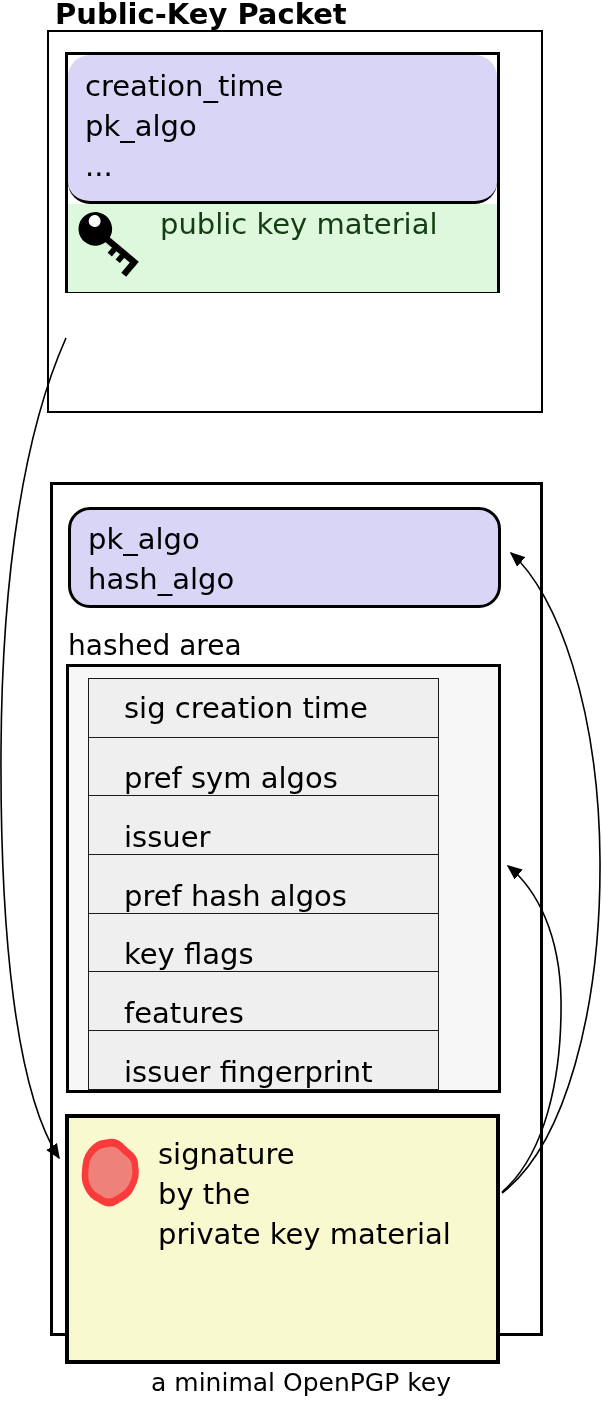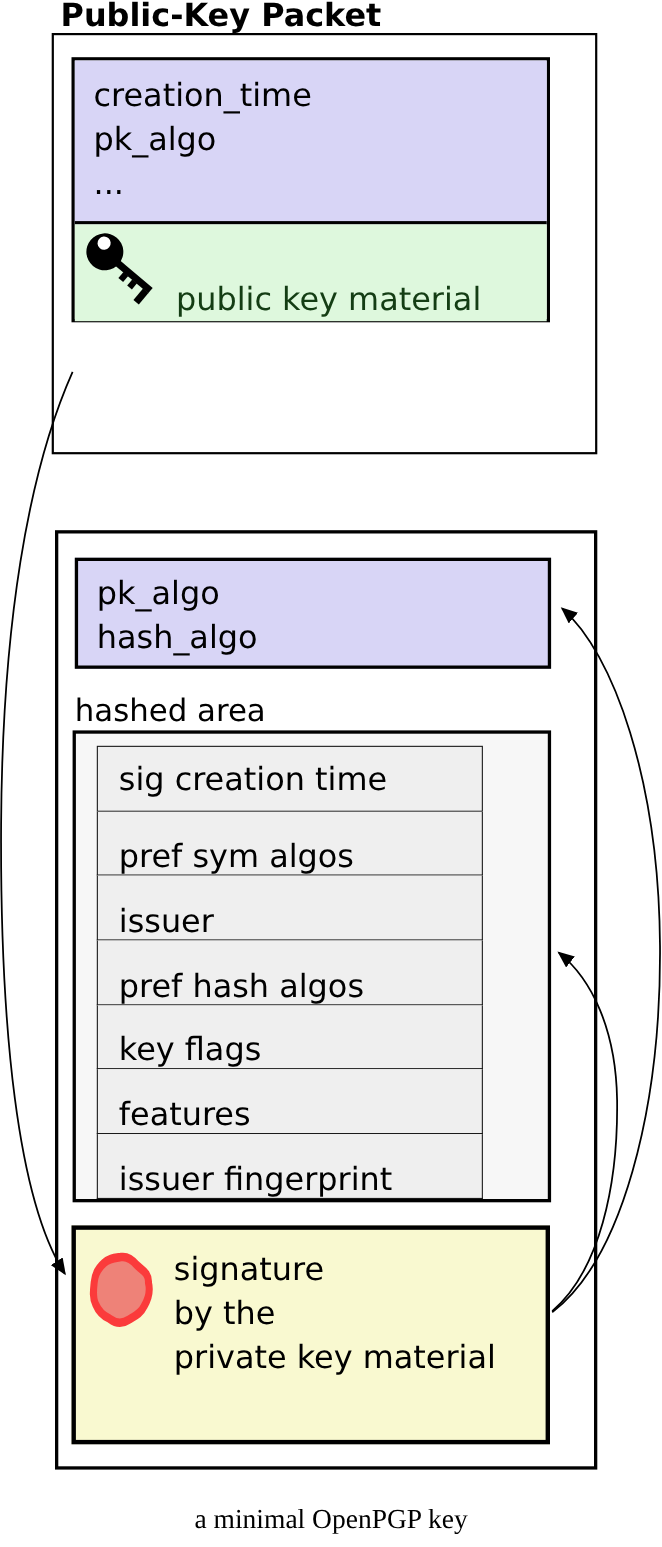--- a/index.html
+++ b/index.html
@@ -6,53 +6,53 @@
   #canvas{
     position:relative;width:602px;height:1406px;background:#ffffff;overflow:hidden;
     font-family:"DejaVu Sans","Liberation Sans",sans-serif;color:#000;
   }
   .abs{position:absolute;box-sizing:border-box;}
   .pkt-title{font-size:29px;font-weight:bold;white-space:nowrap;letter-spacing:0px;}
   .outer-box{background:#ffffff;border:2.5px solid #000;}
   .outer-box.thick{border-width:3px;}
   .field-box{border:3px solid #000;}
   .field-text{font-size:29px;line-height:40px;white-space:nowrap;}
-  .purple{background:#d8d5f6;}
+  .purple{background:#d8d5f6;border-radius:22px;}
   .green{background:#def8dd;}
   .green-text{color:#143d14;}
   .hashed-label{font-size:28px;white-space:nowrap;}
   .hashed-box{background:#f7f7f7;border:3px solid #000;}
   .subpkt-table{display:flex;flex-direction:column;}
   .subpkt-row{
     background:#efefef;border:1.4px solid #1a1a1a;height:57.7px;
-    display:flex;align-items:center;padding-left:19px;font-size:29px;white-space:nowrap;
+    display:flex;align-items:center;padding-left:35px;font-size:29px;white-space:nowrap;
   }
   .subpkt-row + .subpkt-row{border-top:none;align-items:flex-end;}
   .yellow-box{background:#f9f9d0;border:4px solid #000;display:flex;align-items:flex-start;}
   .sig-text{font-size:29px;line-height:40px;}
-  .caption{font-size:25px;white-space:nowrap;font-family:Liberation Serif, serif;}
+  .caption{font-size:25px;white-space:nowrap;}
   svg{display:block;}
   #arrow-overlay{pointer-events:none;z-index:6;}
 </style>
 </head>
 <body>
 
 <div id="canvas">
 
   <div class="abs pkt-title" style="left:55px;top:-3px;">Public-Key Packet</div>
 
   <div class="abs outer-box" style="left:47px;top:30px;width:496px;height:383px;"></div>
 
   <div class="abs field-box" style="left:65px;top:52px;width:435px;height:241px;display:flex;flex-direction:column;">
     <div class="purple field-text" style="height:135px;border-bottom:3px solid #000;padding:11px 0 0 17px;flex:none;">
       <div>creation_time</div>
       <div>pk_algo</div>
       <div>...</div>
     </div>
-    <div class="green" style="flex:1;display:flex;align-items:flex-end;">
+    <div class="green" style="flex:1;display:flex;align-items:flex-start;">
       <span class="abs" style="position:relative;margin-left:7px;width:80px;height:88px;flex:none;">
         <svg width="80" height="88" viewBox="0 0 100 108" aria-hidden="true">
           <g transform="rotate(40 30 34)">
             <circle cx="24" cy="34" r="21" fill="#000"></circle>
             <circle cx="17" cy="27" r="7.5" fill="#fff"></circle>
             <rect x="41" y="30.5" width="51" height="8" fill="#000"></rect>
             <rect x="55" y="38" width="7" height="9" fill="#000"></rect>
             <rect x="68" y="38" width="7" height="9" fill="#000"></rect>
             <rect x="84" y="38" width="8" height="17" fill="#000"></rect>
           </g>
@@ -91,21 +91,21 @@
       <span>key flags</span>
     </div>
     <div class="subpkt-row">
       <span>features</span>
     </div>
     <div class="subpkt-row">
       <span>issuer fingerprint</span>
     </div>
   </div>
 
-  <div class="abs yellow-box" style="left:65px;top:1114px;width:435px;height:199px;">
+  <div class="abs yellow-box" style="left:65px;top:1114px;width:435px;height:250px;">
     <span style="position:relative;margin:17px 0 0 9px;width:64px;height:78px;flex:none;">
       <svg width="64" height="78" viewBox="0 0 100 100" preserveAspectRatio="none" aria-hidden="true">
         <path d="M50,10 C58,9 66,13 72,19 C79,25 90,28 89,40 C92,50 88,60 83,67
                  C78,76 69,79 61,83 C52,88 42,87 34,82 C26,79 18,73 14,65
                  C9,57 11,47 12,39 C13,30 19,22 26,17 C33,11 41,11 50,10 Z" fill="#ee8278" stroke="#fb3b3b" stroke-width="10" stroke-linejoin="round"></path>
       </svg>
     </span>
     <div class="sig-text" style="margin:16px 0 0 16px;">
       <div>signature</div>
       <div>by the</div>

